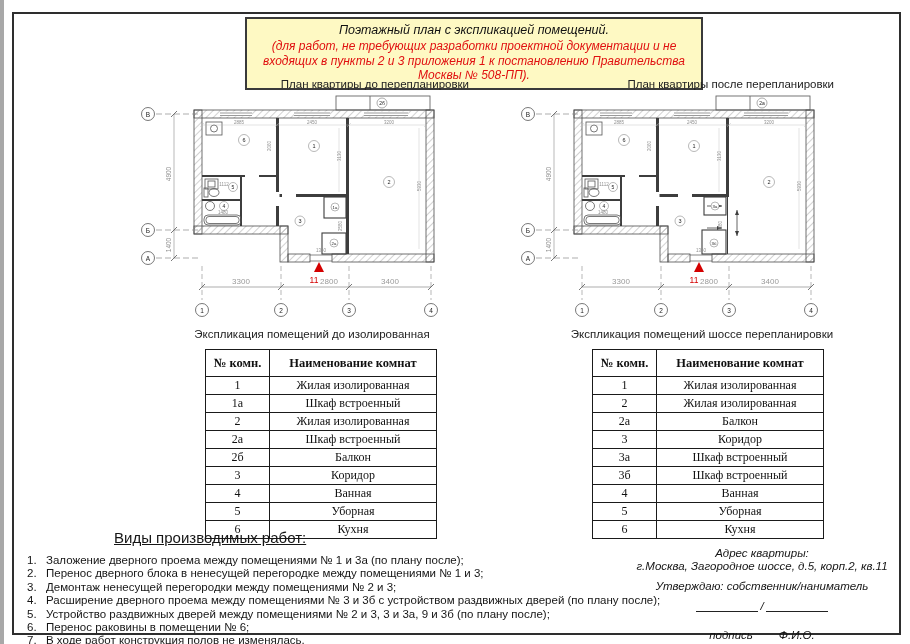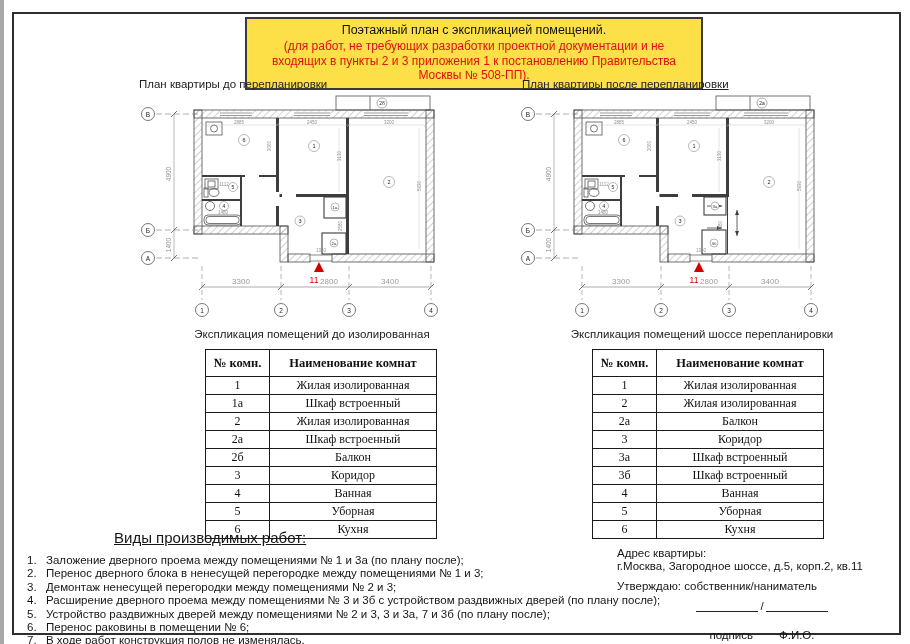--- a/index.html
+++ b/index.html
@@ -8,28 +8,28 @@
     font-family:"Liberation Sans",sans-serif;color:#1c1c1c;overflow:hidden;
   }
   #edge-strip{position:absolute;left:0;top:0;width:4px;height:644px;background:#a8a8a8;}
   #page-frame{
     position:absolute;left:12px;top:12px;width:885px;height:619px;
     border:2px solid #2e2e2e;background:#fff;
   }
   
   .header-box{
     position:absolute;left:231px;top:3px;width:438px;
-    border:2px solid #3a3a3a;text-align:center;padding:4px 8px 5px 8px;background:#fde047;
+    border:2px solid #3a3a3a;text-align:center;padding:4px 8px 5px 8px;background:#fef9c3;font-style:italic;
   }
   .header-box .t1{font-size:12.5px;color:#111;margin:0 0 2px 0;}
   .header-box .t2{font-size:12px;color:#e01010;line-height:14.5px;margin:0;}
   
-  .plan-title{position:absolute;font-size:11.5px;color:#222;text-align:left;width:330px;}
+  .plan-title{position:absolute;font-size:11.5px;color:#222;text-align:right;width:330px;}
   #plan-title-before{left:125px;top:64px;}
-  #plan-title-after{left:508px;top:64px;text-decoration:underline;}
+  #plan-title-after{left:490px;top:64px;}
   .plan-svg{position:absolute;width:336px;height:232px;}
   #plan-before{left:116px;top:80px;}
   #plan-after{left:496px;top:80px;}
   
   .table-title{position:absolute;font-size:11.5px;color:#222;text-align:center;width:330px;}
   #table-title-before{left:133px;top:314px;}
   #table-title-after{left:523px;top:314px;}
   
   table.explication{
     position:absolute;border-collapse:collapse;background:#fff;
@@ -50,21 +50,21 @@
   #works .works-title{
     font-size:15px;text-decoration:underline;margin-left:90px;margin-bottom:8px;color:#151515;
   }
   #works ol{margin:0;padding:0;list-style:none;counter-reset:wi;}
   #works li{
     counter-increment:wi;font-size:11.5px;line-height:13.4px;color:#151515;
     padding-left:22px;position:relative;white-space:nowrap;
   }
   #works li::before{content:counter(wi) ".";position:absolute;left:3px;}
   
-  #address{position:absolute;left:603px;top:533px;width:290px;font-size:11.5px;color:#151515;}
+  #address{position:absolute;left:603px;top:533px;width:290px;text-align:center;font-size:11.5px;color:#151515;font-style:italic;}
   #address .addr-label{margin-bottom:1px;}
   #address .addr-value{margin-bottom:8px;}
   #address .approve{margin-bottom:6px;}
   .sig-row{display:flex;justify-content:center;align-items:flex-end;gap:2px;height:14px;}
   .sig-line{display:inline-block;width:62px;border-bottom:1.2px solid #222;height:12px;}
   .sig-captions{display:flex;justify-content:center;gap:26px;font-size:11.5px;margin-top:17px;}
   svg text{font-family:"Liberation Sans",sans-serif;}
 </style>
 </head>
 <body>
@@ -510,21 +510,21 @@
     </tbody>
   </table>
 
   <div id="works">
     <div class="works-title">Виды производимых работ:</div>
     <ol>
       <li>Заложение дверного проема между помещениями № 1 и 3а (по плану после);</li>
       <li>Перенос дверного блока в ненесущей перегородке между помещениями № 1 и 3;</li>
       <li>Демонтаж ненесущей перегородки между помещениями № 2 и 3;</li>
       <li>Расширение дверного проема между помещениями № 3 и 3б с устройством раздвижных дверей (по плану после);</li>
-      <li>Устройство раздвижных дверей между помещениями № 2 и 3, 3 и 3а, 7 и 3б (по плану после);</li>
+      <li>Устройство раздвижных дверей между помещениями № 2 и 3, 3 и 3а, 9 и 3б (по плану после);</li>
       <li>Перенос раковины в помещении № 6;</li>
       <li>В ходе работ конструкция полов не изменялась.</li>
     </ol>
   </div>
 
   <div id="address">
     <div class="addr-label">Адрес квартиры:</div>
     <div class="addr-value">г.Москва, Загородное шоссе, д.5, корп.2, кв.11</div>
     <div class="approve">Утверждаю: собственник/наниматель</div>
     <div class="sig-row">

